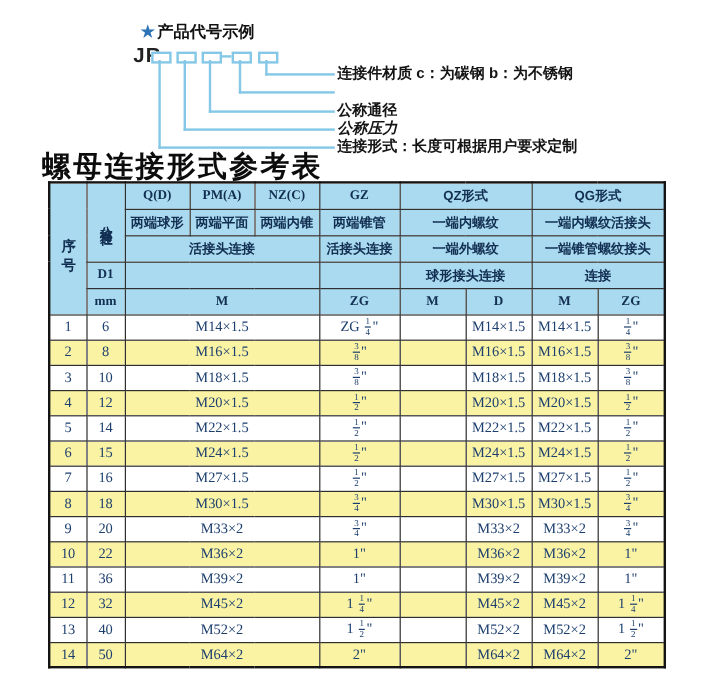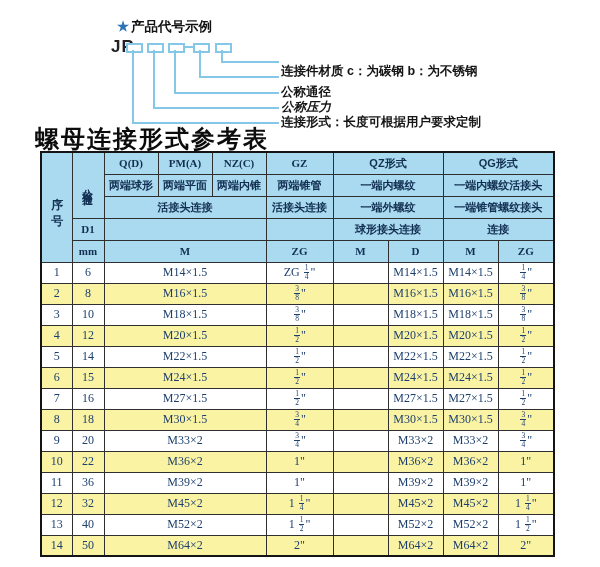--- a/index.html
+++ b/index.html
@@ -52,21 +52,21 @@
   <div class="code-dash" style="left:185px;"></div>
   <div class="code-box" style="left:193px;"></div>
   <div class="code-box" style="left:215px;"></div>
 
   <div class="connector" style="left:221px;top:50px;width:56px;height:11px;"></div>
   <div class="connector" style="left:199px;top:50px;width:78px;height:26px;"></div>
   <div class="connector" style="left:174px;top:50px;width:103px;height:42px;"></div>
   <div class="connector" style="left:153px;top:50px;width:124px;height:57px;"></div>
   <div class="connector" style="left:132px;top:50px;width:145px;height:72px;"></div>
 
-  <div class="diagram-label" style="top:53px;margin-top:10px;">连接件材质  c：为碳钢  b：为不锈钢</div>
+  <div class="diagram-label" style="top:53px;">连接件材质  c：为碳钢  b：为不锈钢</div>
   <div class="diagram-label" style="top:84px;">公称通径</div>
   <div class="diagram-label" style="top:99px;font-style:italic;">公称压力</div>
   <div class="diagram-label" style="top:114px;">连接形式：长度可根据用户要求定制</div>
 </div>
 
 <div class="table-title">螺母连接形式参考表</div>
 
 <table class="ref">
   <colgroup>
     <col style="width:31px">

